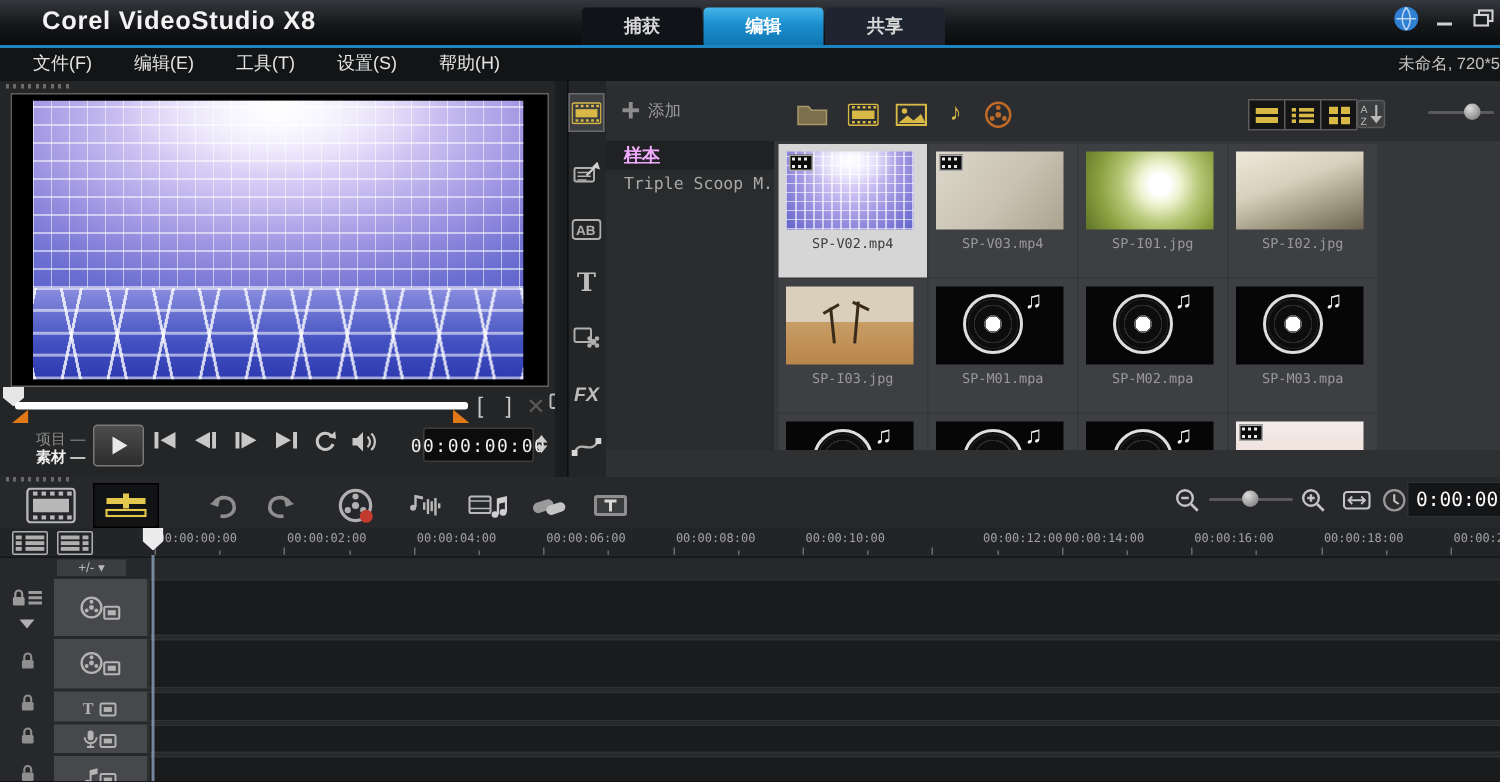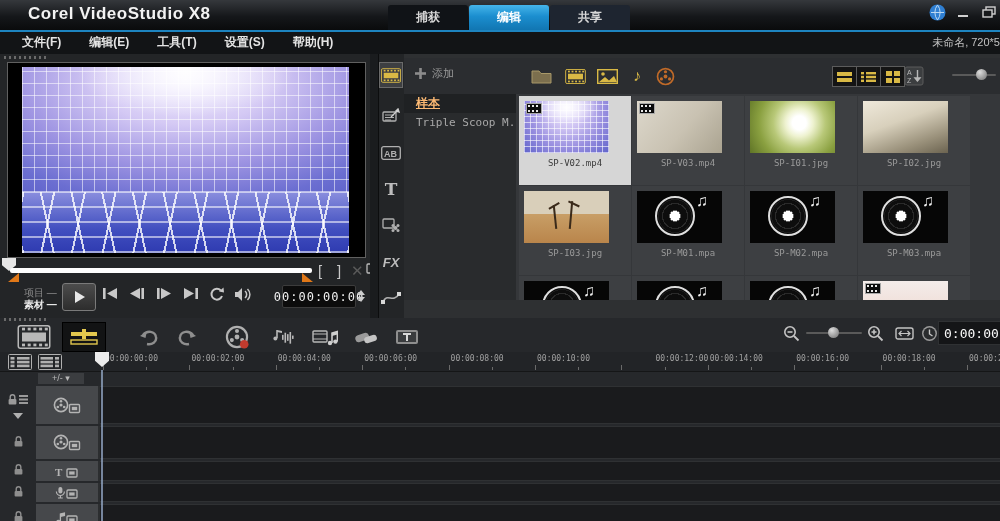--- a/index.html
+++ b/index.html
@@ -13,21 +13,21 @@
   .tab{width:80px;height:25px;line-height:25px;text-align:center;font-size:12px;font-weight:700;
        color:#d8d8d8;background:#101317;margin-right:1px;border-radius:3px 3px 0 0;cursor:pointer;}
   .tab.alt{background:#1e2530;}
   .tab.active{background:linear-gradient(#45b5ea,#1b8ecf 45%,#1176b2);color:#fff;}
   #winbtns{position:absolute;right:2px;top:3px;display:flex;align-items:center;gap:8px;}
   .winbtn{width:18px;height:18px;display:flex;align-items:center;justify-content:center;}
   
   #menubar{position:absolute;left:0;top:30px;width:1000px;height:24px;background:#121416;
            border-top:2px solid #1d84c0;box-sizing:border-box;}
   #menu{list-style:none;margin:0;padding:0 0 0 8px;display:flex;}
-  #menu li{padding:0 14px;line-height:21px;font-size:12px;color:#e4e4e4;cursor:pointer;font-weight:bold;}
+  #menu li{padding:0 14px;line-height:21px;font-size:12px;color:#e4e4e4;cursor:pointer;}
   #project-info{position:absolute;right:0;top:3px;font-size:11px;color:#c2c2c2;white-space:nowrap;}
   
   #main{position:absolute;left:0;top:54px;width:1000px;height:264px;background:#232527;}
   .dots{position:absolute;width:42px;height:3px;
         background:repeating-linear-gradient(90deg,#6a6a6a 0 2px,transparent 2px 5px);}
   
   #preview-frame{position:absolute;left:7px;top:8px;width:359px;height:196px;background:#000;
                  border:1px solid #606060;box-sizing:border-box;}
   #video{position:absolute;left:14px;right:16px;top:4px;bottom:4px;overflow:hidden;}
   #wall{position:absolute;left:0;right:0;top:0;height:67%;
@@ -70,24 +70,24 @@
   .tool .txt{font-size:11px;font-weight:700;color:#bdbdbd;}
   
   #library{position:absolute;left:404px;top:0;width:596px;height:264px;background:#2e3032;}
   #lib-header{position:absolute;left:0;top:4px;width:596px;height:36px;background:#2b2d30;}
   .lh{position:absolute;display:flex;align-items:center;justify-content:center;cursor:pointer;}
   #add-label{font-size:11px;color:#9a9a9a;}
   .viewbtn{width:23px;height:19px;background:#141414;border:1px solid #5c5c5c;display:flex;align-items:center;justify-content:center;}
   #cat-list{position:absolute;left:0;top:40px;width:112px;bottom:18px;background:#292b2d;}
   .cat{height:19px;line-height:19px;padding-left:12px;font-size:11px;color:#a8a8a8;cursor:pointer;
        font-family:"DejaVu Sans Mono",monospace;white-space:nowrap;overflow:hidden;}
-  .cat.selected{background:#1f2123;color:#fdba74;font-weight:700;font-family:"Liberation Sans",sans-serif;font-size:12px;text-decoration:underline;}
+  .cat.selected{background:#1f2123;color:#f0abfc;font-weight:700;font-family:"Liberation Sans",sans-serif;font-size:12px;text-decoration:underline;}
   #media-grid{position:absolute;left:112px;right:0;top:40px;bottom:18px;background:#35373a;
               display:flex;flex-wrap:wrap;align-content:flex-start;padding:2px 0 0 3px;box-sizing:border-box;overflow:hidden;}
-  .cell{width:112px;height:89px;margin:0 1px 1px 0;background:#3d3f42;position:relative;cursor:pointer;}
+  .cell{width:99px;height:89px;margin:0 1px 1px 0;background:#3d3f42;position:relative;cursor:pointer;}
   .cell.selected{background:#d6d6d6;}
   .thumb{position:absolute;left:5px;top:5px;width:85px;height:52px;background:#222;}
   .cell-label{position:absolute;left:0;right:0;top:62px;text-align:center;font-size:9px;color:#9a9a9a;
               font-family:"DejaVu Sans Mono",monospace;}
   .cell.selected .cell-label{color:#3c3c3c;}
   .badge{position:absolute;left:2px;top:2px;width:16px;height:11px;background:#0b0b0b;border:1px solid #a8a8a8;box-sizing:border-box;}
   .badge::before,.badge::after{content:"";position:absolute;left:1px;right:1px;height:2px;
       background:repeating-linear-gradient(90deg,#e8e8e8 0 2px,transparent 2px 4px);}
   .badge::before{top:1px;} .badge::after{bottom:1px;}
   .badge.gold{border-color:#d9b945;}

